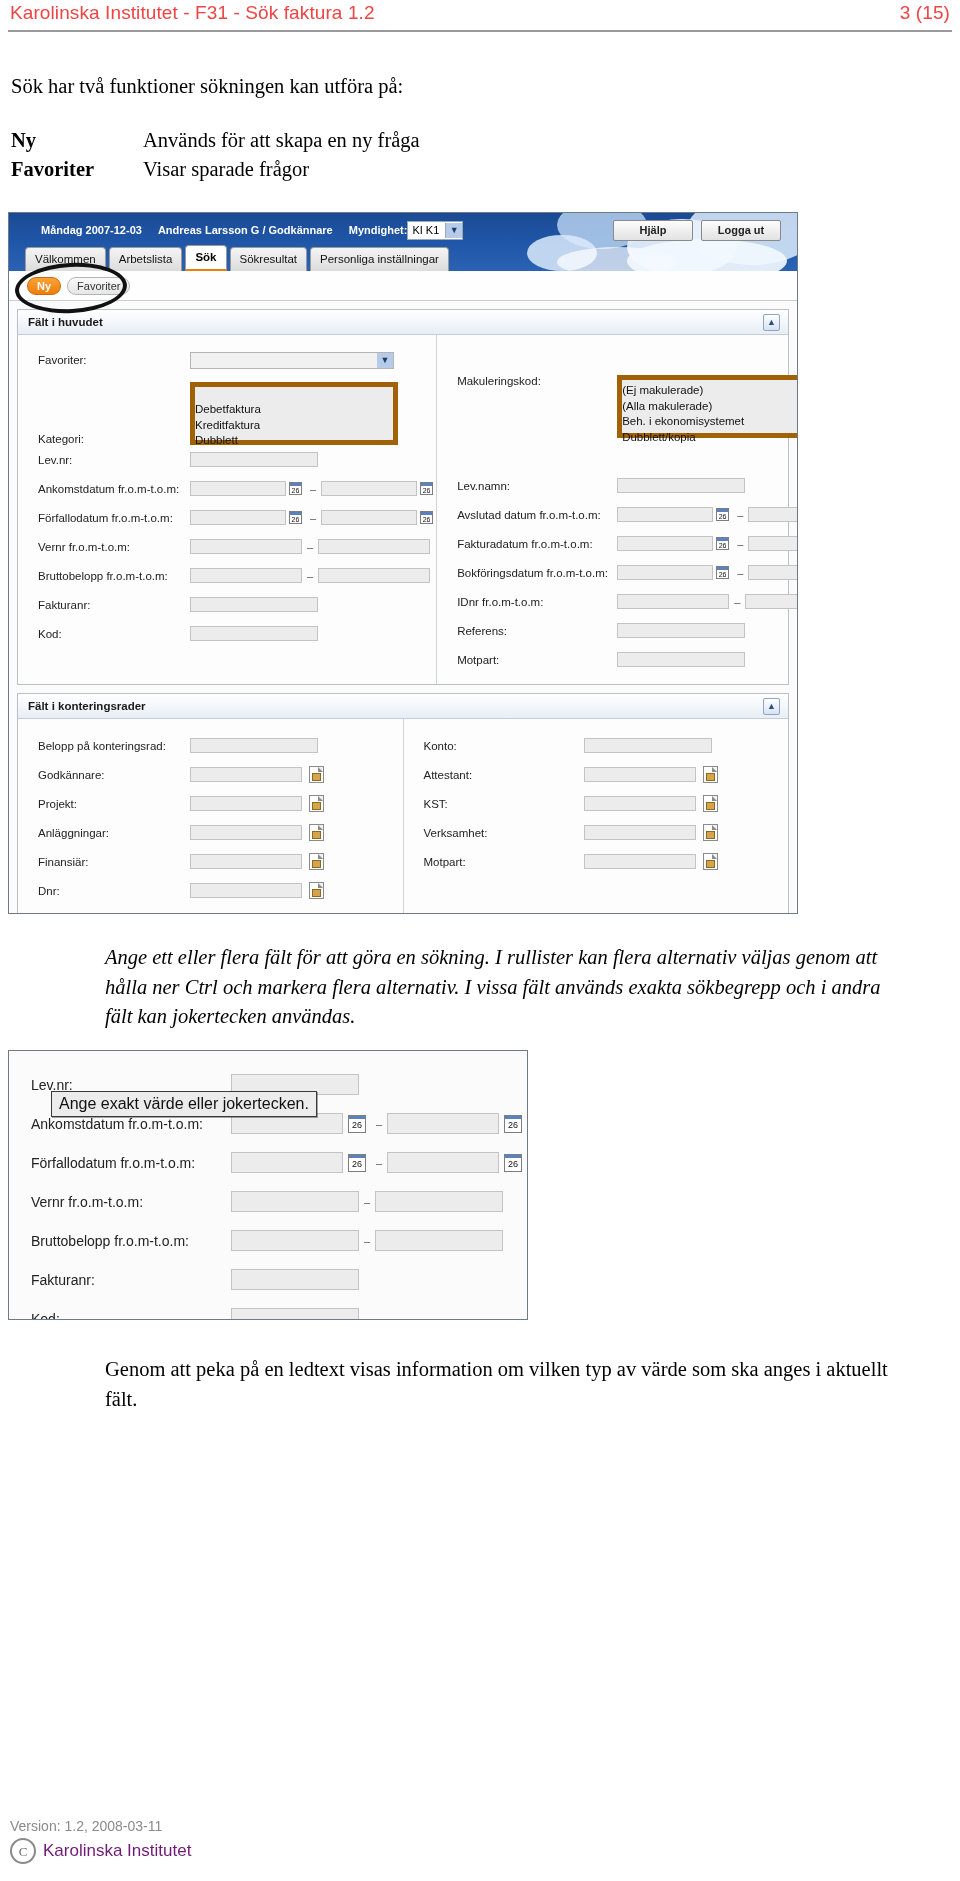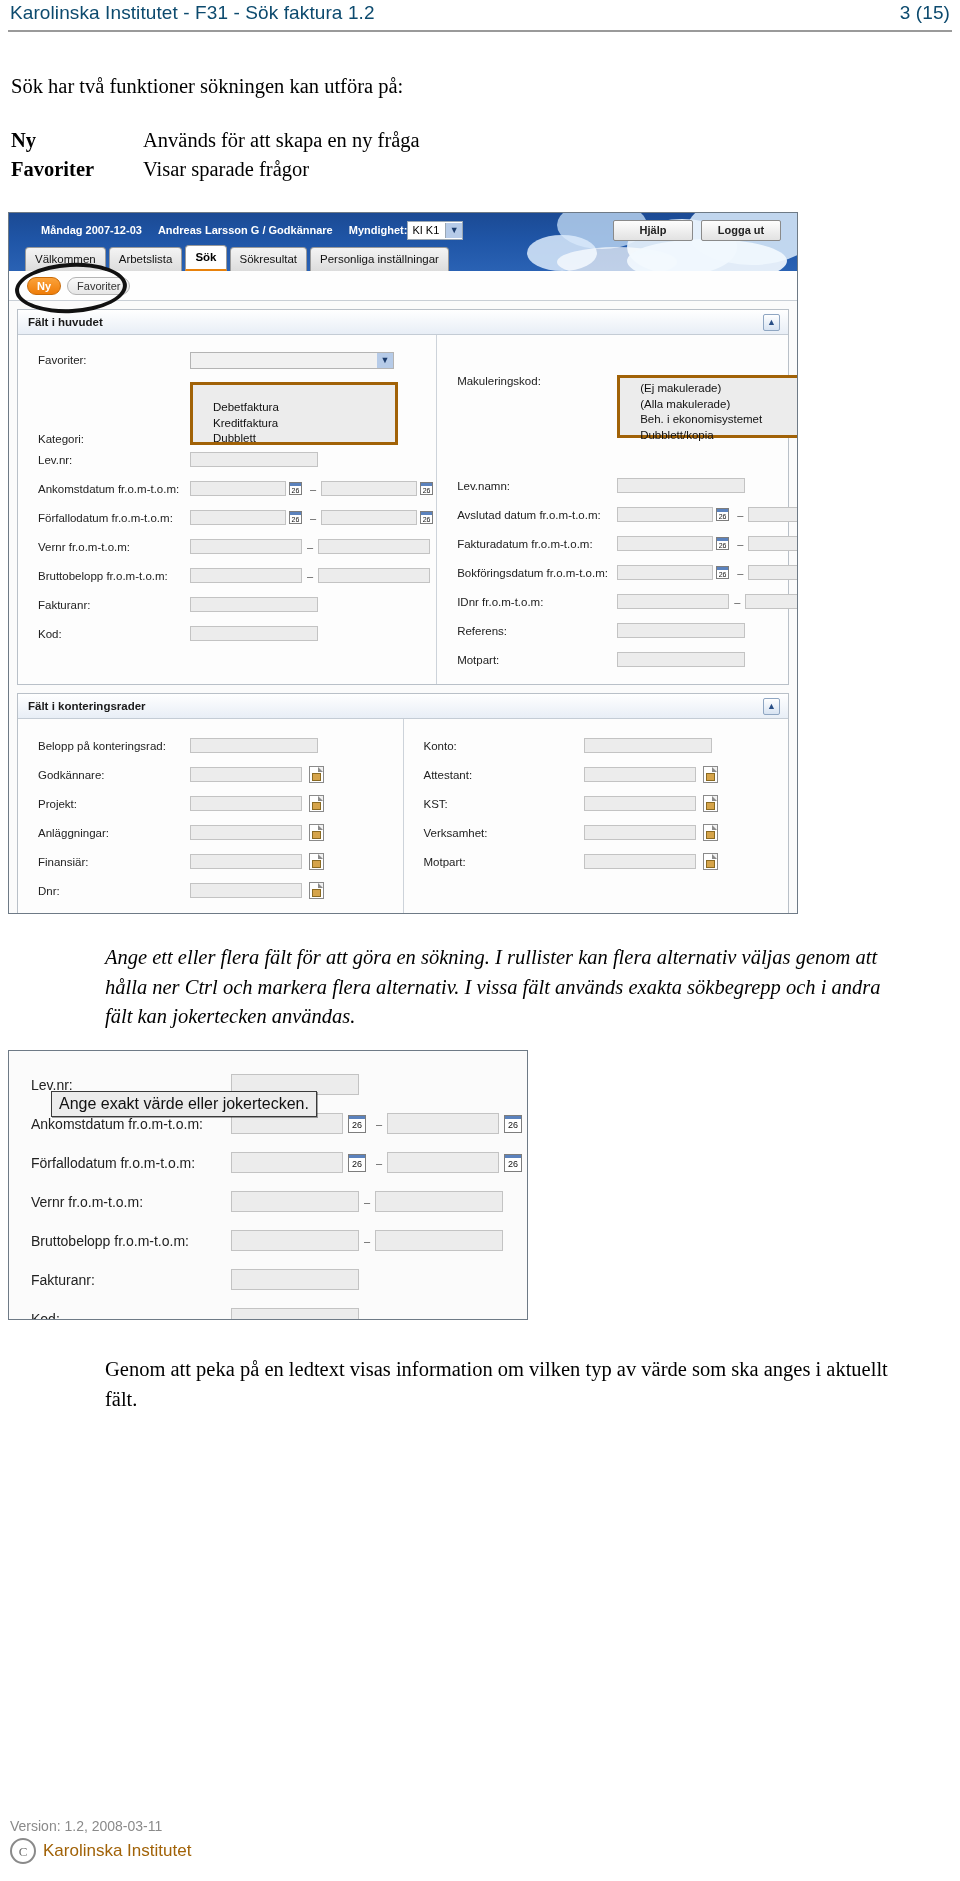--- a/index.html
+++ b/index.html
@@ -9,21 +9,21 @@
     color:#000;
     position:relative; overflow:hidden;
   }
 
   
   .page-header{
     position:absolute; left:0; top:0; width:960px; height:34px;
     display:flex; align-items:flex-start; justify-content:space-between;
     padding:2px 10px 0 10px; box-sizing:border-box;
     font-family:"Liberation Sans", sans-serif;
-    font-size:19px; color:#0c4a6e; letter-spacing:.1px;
+    font-size:19px; color:#ef4444; letter-spacing:.1px;
   }
   .header-rule{
     position:absolute; left:8px; top:30px; width:944px; height:2px;
     background:#9a9a9a;
   }
 
   
   .prose{ font-family:"Liberation Serif", serif; font-size:20.5px; color:#000; }
   .p1{ position:absolute; left:11px; top:75px; width:900px; }
   .defs{ position:absolute; left:11px; top:126px; width:900px; line-height:29px; }
@@ -41,21 +41,21 @@
     font-size:14px; color:#8a8a8a;
   }
   .footer .ver{ margin-bottom:4px; }
   .footer .logoline{ display:flex; align-items:center; gap:7px; }
   .footer .clogo{
     width:22px; height:22px; border:2px solid #8a8a8a; border-radius:50%;
     display:flex; align-items:center; justify-content:center;
     font-size:13px; line-height:1; color:#6e6e6e;
     font-family:"Liberation Serif", serif;
   }
-  .footer .lname{ font-size:17px; color:#a16207; }
+  .footer .lname{ font-size:17px; color:#701a75; }
 
   
   .shot1{
     position:absolute; left:8px; top:212px; width:790px; height:702px;
     border:1px solid #6e7a86; box-sizing:border-box; background:#fbfbfb;
     font-family:"Liberation Sans", sans-serif;
     overflow:hidden;
   }
   .app-top{
     position:relative; height:58px;
@@ -177,22 +177,22 @@
   .docicon::before{
     content:""; position:absolute; right:0; top:0; border-width:0 5px 5px 0;
     border-style:solid; border-color:#8a8a8a #f2f2f2;
   }
   .docicon::after{
     content:""; position:absolute; left:2px; bottom:1px; width:7px; height:6px;
     background:#d6a44a; border:1px solid #8a6a22;
   }
 
   .sel-list{
-    border:3px solid #a16207; background:#ececec; box-sizing:border-box;
-    padding:3px 0 0 20px; font-size:11.5px; color:#111; line-height:15.5px;
+    border:5px solid #a16207; background:#ececec; box-sizing:border-box;
+    padding:3px 0 0 0; font-size:11.5px; color:#111; line-height:15.5px;
   }
   .kat-list{ width:208px; height:63px; margin-top:2px; }
   .mak-list{ width:212px; height:63px; margin-top:2px; position:relative; padding-right:18px;}
 
   .combo{
     width:204px; height:17px; border:1px solid #b4b4b4; background:#f1f1f1;
     display:flex; align-items:center; justify-content:flex-end; box-sizing:border-box;
   }
   .combo .arrow{
     width:16px; height:15px; background:#b6cbe8; display:flex; align-items:center;

